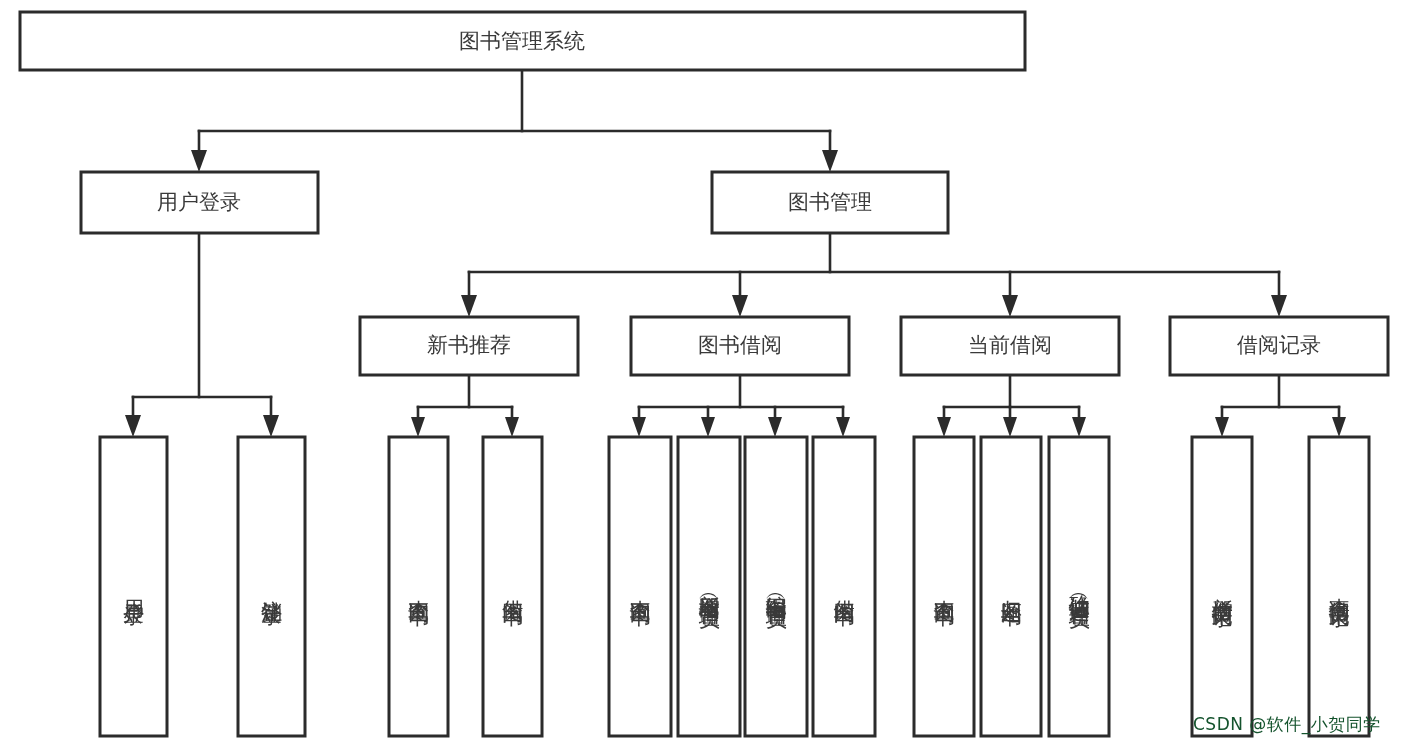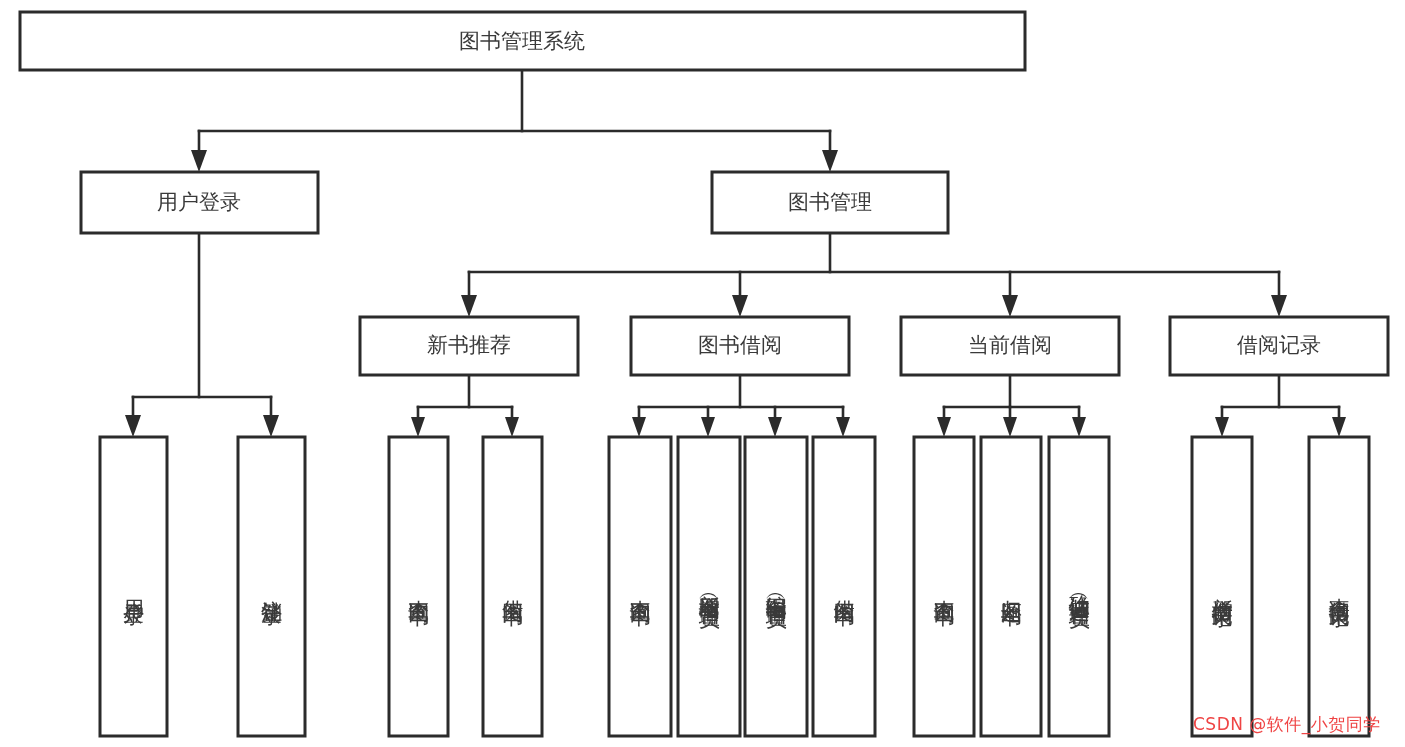--- a/index.html
+++ b/index.html
@@ -65,21 +65,21 @@
     justify-content: center;
     text-align: center;
     white-space: nowrap;
     pointer-events: none;
     user-select: none;
   }
   .watermark {
     position: absolute;
     font-family: "DejaVu Sans", "Liberation Sans", sans-serif;
     font-size: 17px;
-    color: #ef4444;
+    color: #14532d;
     letter-spacing: 0.5px;
     white-space: nowrap;
   }
 </style>
 </head>
 <body>
 
 <div id="diagram-root">
 
   <svg id="tree-svg" viewBox="0 0 1405 747" xmlns="http://www.w3.org/2000/svg">

